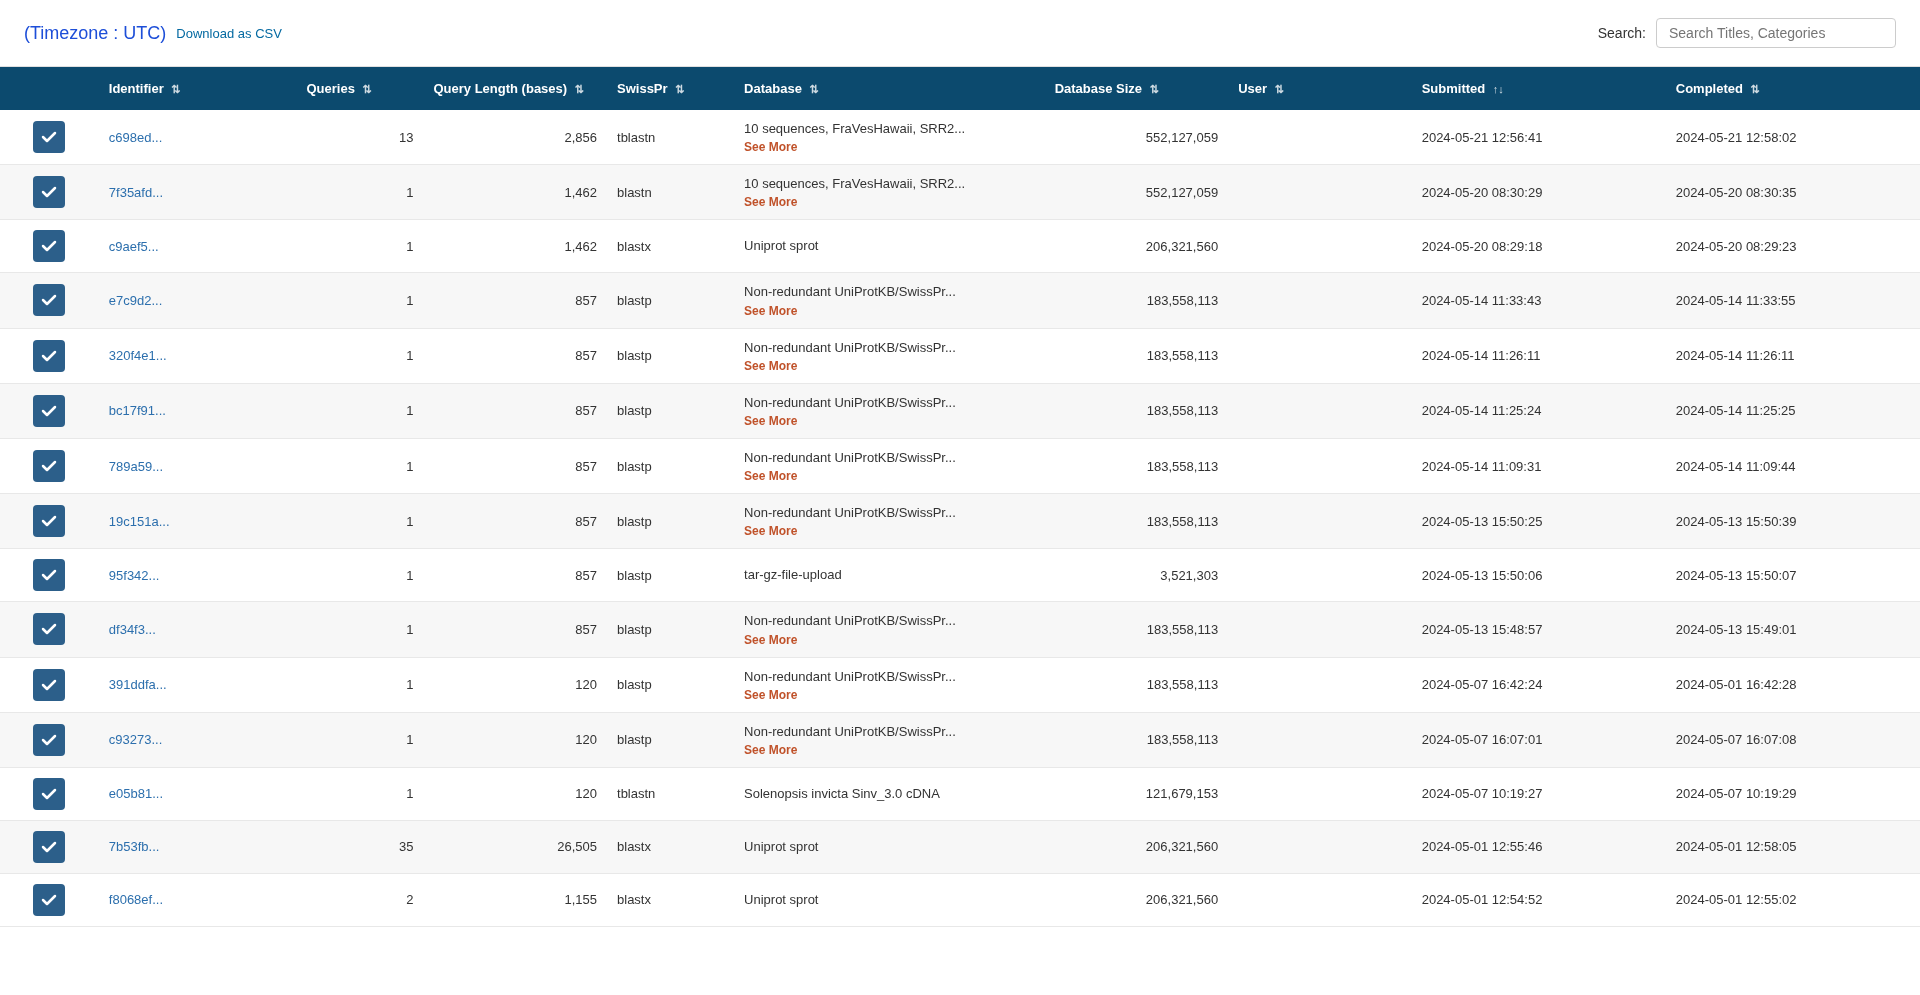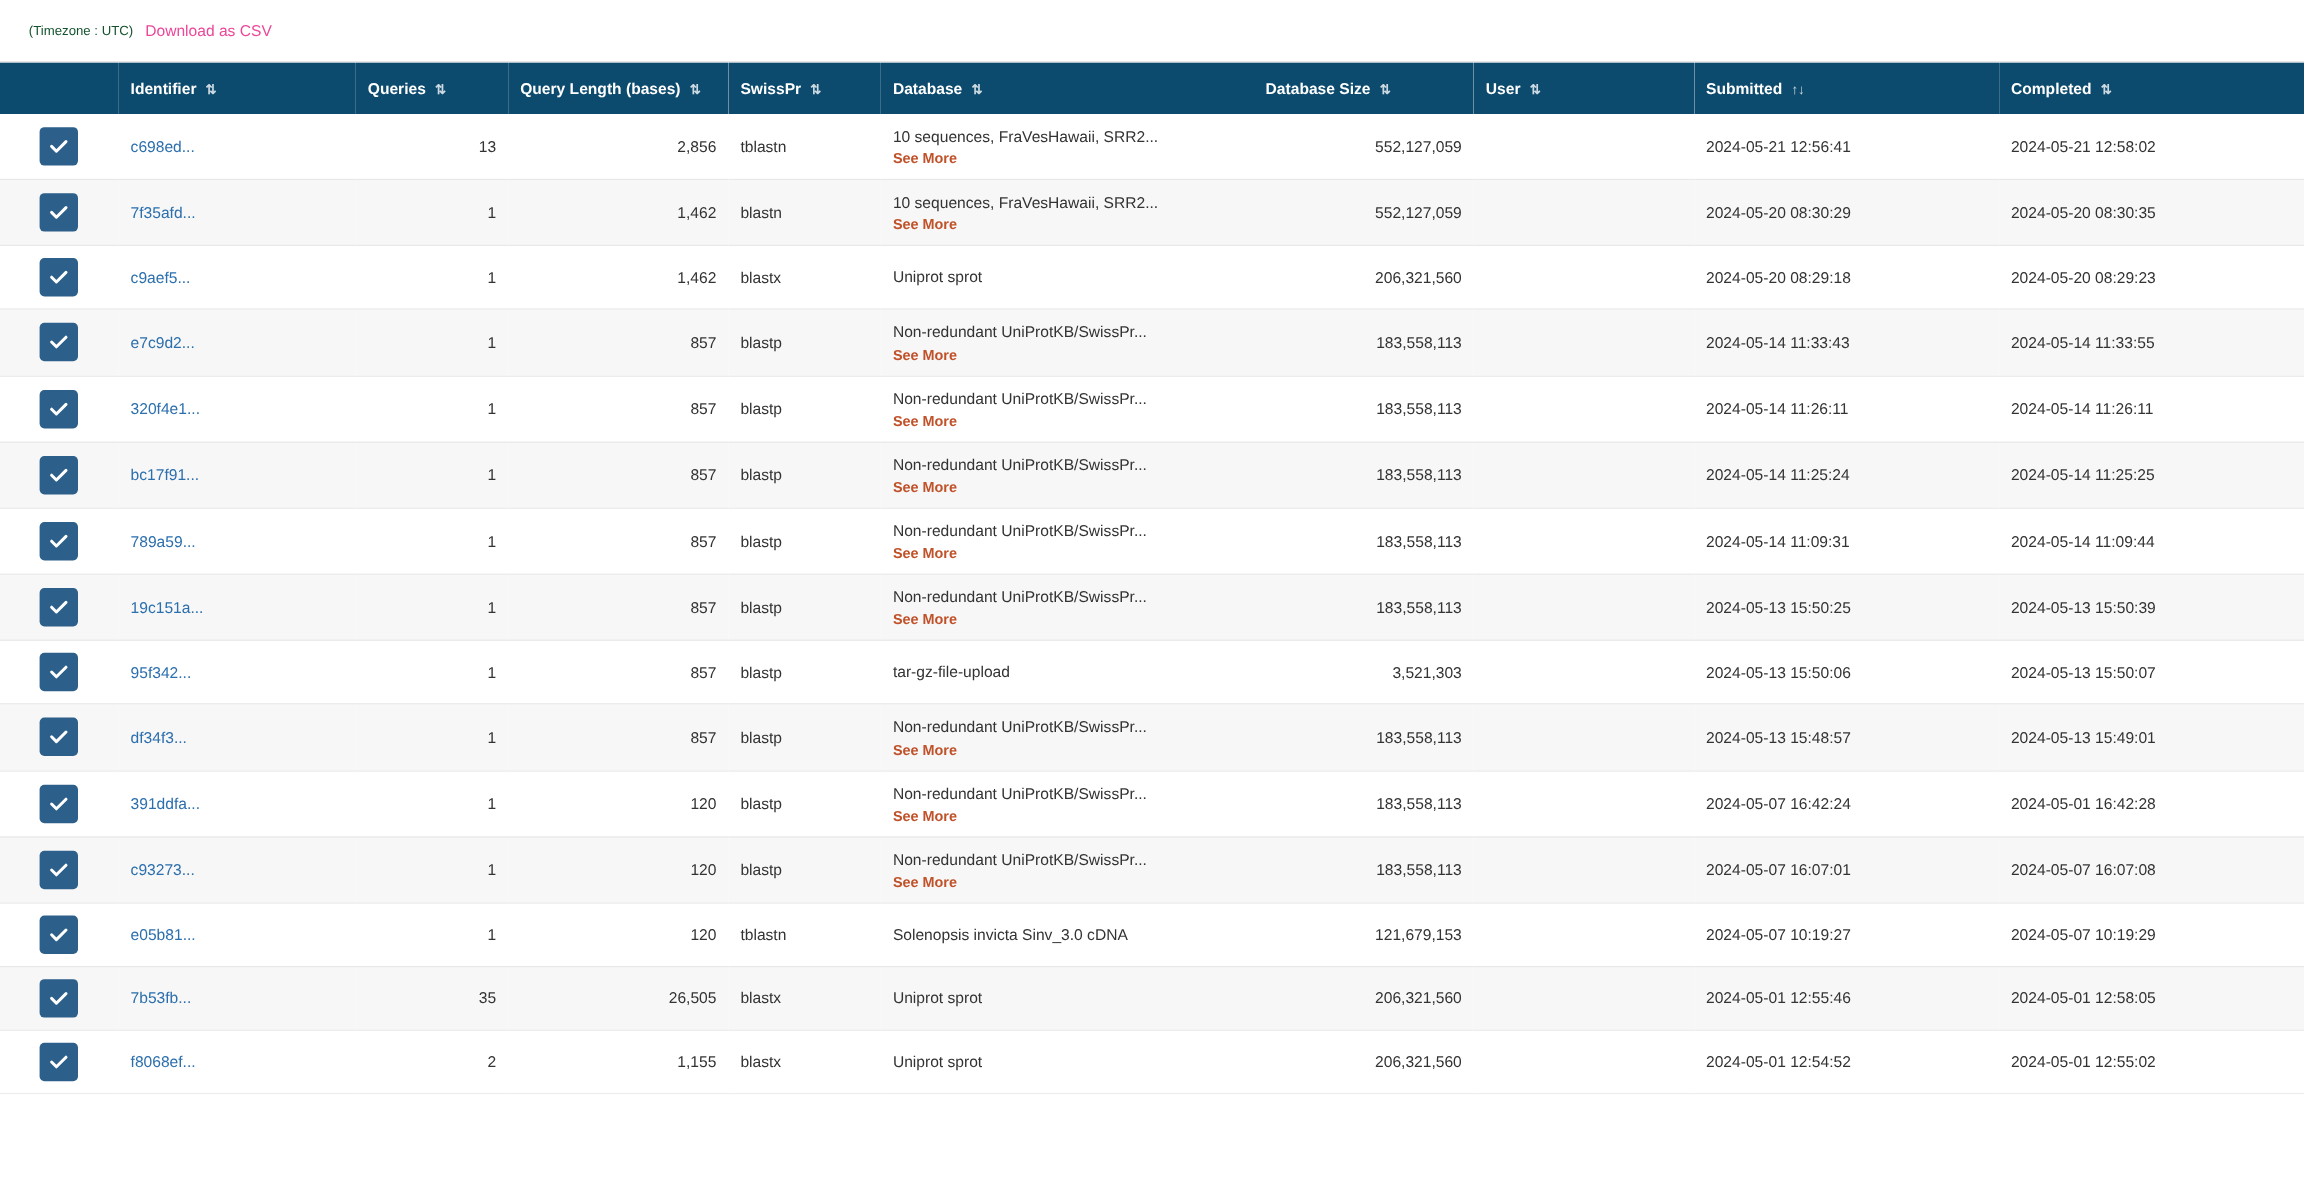--- a/index.html
+++ b/index.html
@@ -20,26 +20,26 @@
     }
     .app-title {
       font-size: 22px;
       font-weight: 700;
       color: #333;
     }
     .app-title span {
       color: #c0522a;
     }
     .timezone {
-      font-size: 11px;
-      color: #14532d;
+      font-size: 18px;
+      color: #1d4ed8;
     }
     .download-link {
       font-size: 13px;
-      color: #ec4899;
+      color: #0369a1;
       text-decoration: none;
       cursor: pointer;
     }
     .header-right {
       display: flex;
       align-items: center;
       gap: 10px;
     }
     .search-label {
       font-size: 14px;
@@ -145,20 +145,24 @@
   </style>
 </head>
 <body>
 
 <div>
   <div class="header">
     <div class="header-left">
       <span class="timezone">(Timezone : UTC)</span>
       <a class="download-link">Download as CSV</a>
     </div>
+    <div class="header-right">
+      <span class="search-label">Search:</span>
+      <input class="search-input" type="text" placeholder="Search Titles, Categories" style="">
+    </div>
   </div>
 </div>
 
 <div class="table-container">
   <table>
     <thead>
       <tr>
         <th>
           <span></span>
         </th>

